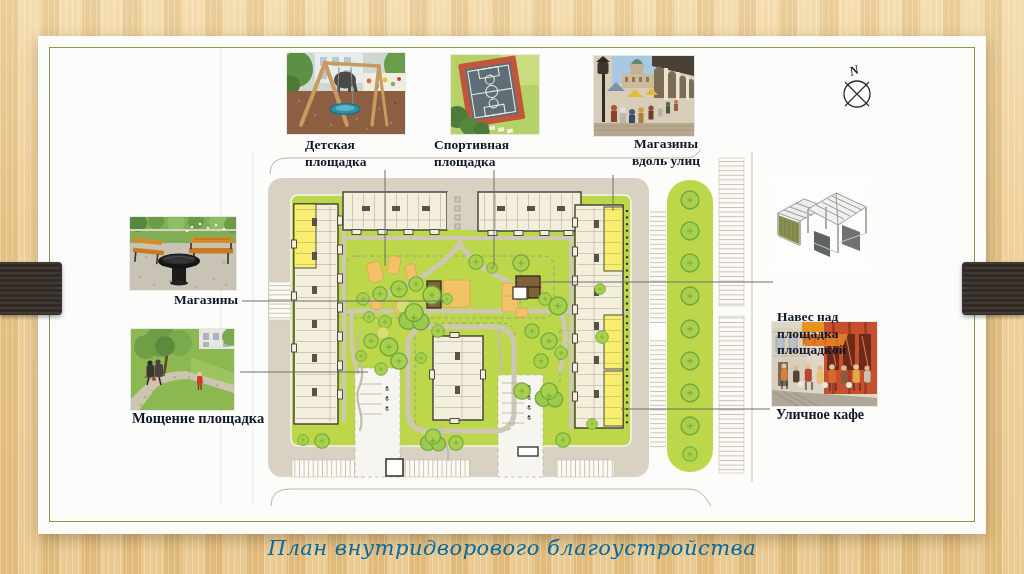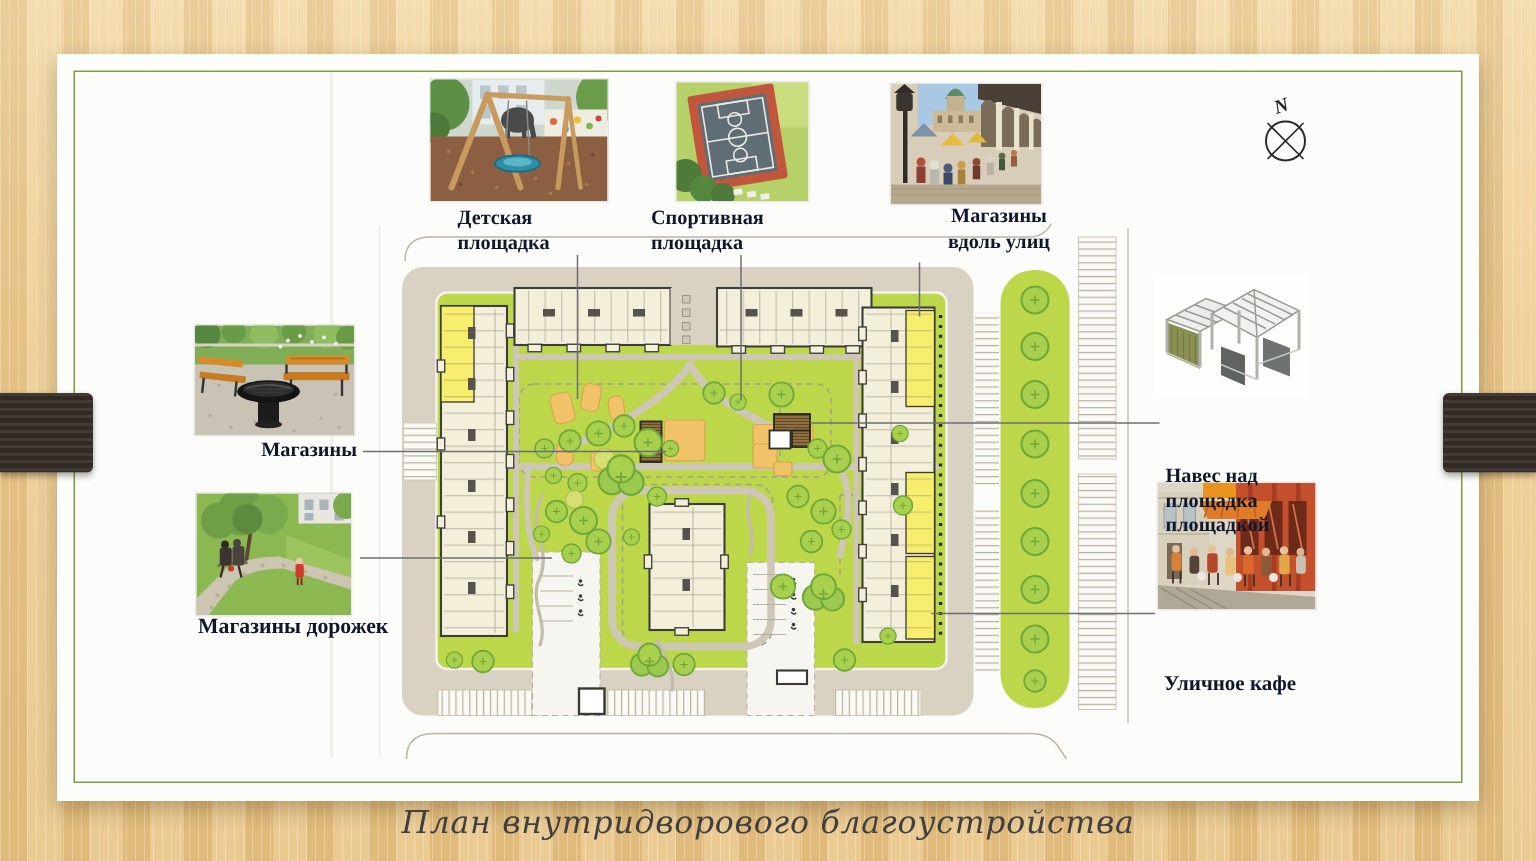--- a/index.html
+++ b/index.html
@@ -33,21 +33,21 @@
   .photo svg{display:block;}
   .drawing{position:absolute;}
   .callout-label{
     position:absolute;font-family:"Liberation Serif",serif;font-weight:700;
     color:#0f172a;font-size:13.5px;line-height:1.24;white-space:nowrap;
   }
   .callout-label span{display:block;}
   .caption{
     position:absolute;left:0;top:536px;width:1024px;text-align:center;
     font-family:"DejaVu Serif",serif;font-style:italic;font-size:21px;
-    color:#404040;letter-spacing:.5px;
+    color:#0369a1;letter-spacing:.5px;
   }
 </style>
 </head>
 <body>
 
 <div class="slide">
   <div class="slide-border"></div>
 </div>
 
 <svg class="overlay" width="1024" height="574" viewBox="0 0 1024 574">
@@ -694,29 +694,29 @@
 <div class="callout-label" style="left:620px;top:136px;width:92px;text-align:center;">
   <span>Магазины</span>
   <span>вдоль улиц</span>
 </div>
 
 <div class="callout-label" style="right:786px;top:292px;text-align:right;">
   <span>Магазины</span>
 </div>
 
 <div class="callout-label" style="left:132px;top:410px;font-size:14.5px;">
-  <span>Магазины дорожек</span>
+  <span>Мощение площадка</span>
 </div>
 
 <div class="callout-label" style="left:777px;top:261px;margin-top:48px;">
   <span>Навес над</span>
   <span>площадка</span>
   <span>площадкой</span>
 </div>
 
-<div class="callout-label" style="left:776px;top:406px;font-size:14px;margin-top:42px;">
+<div class="callout-label" style="left:776px;top:406px;font-size:14px;">
   <span>Уличное кафе</span>
 </div>
 
 <div class="caption">План внутридворового благоустройства</div>
 
 <div class="tab left"></div>
 <div class="tab right"></div>
 
 </body></html>

